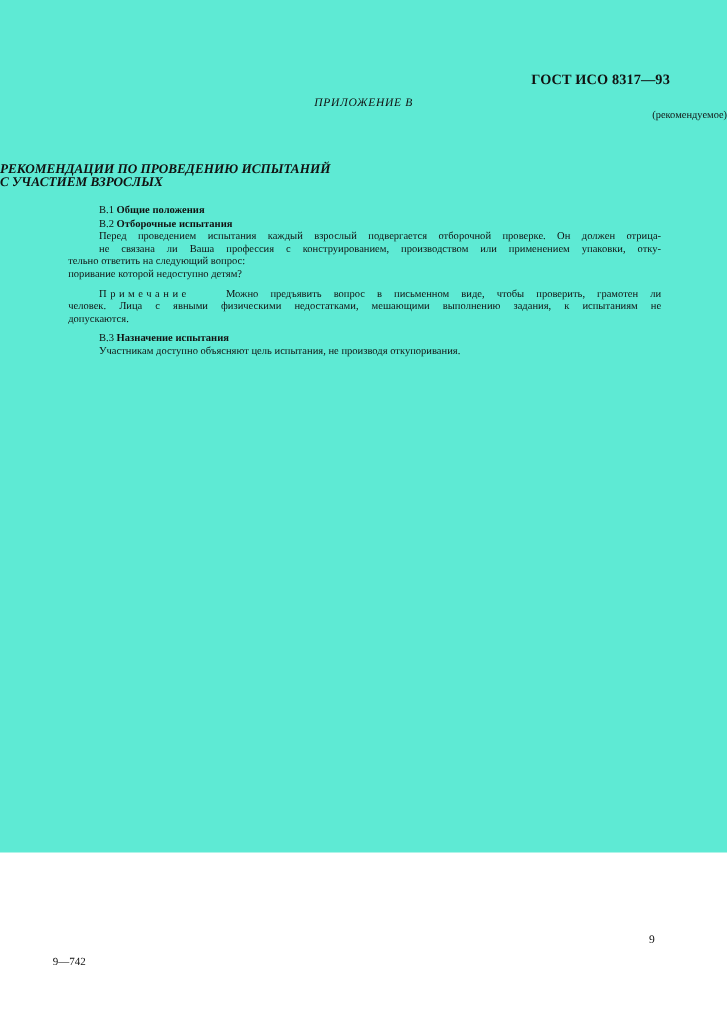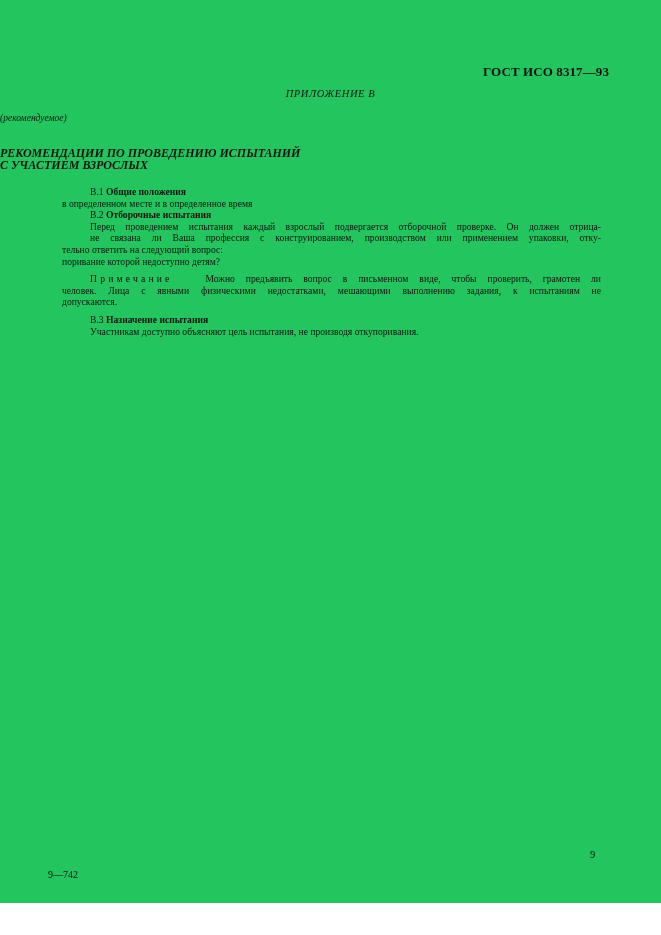--- a/index.html
+++ b/index.html
@@ -11,22 +11,22 @@
       width: 661px;
       height: 935px;
       position: relative;
       overflow: hidden;
       font-family: "Liberation Serif", "DejaVu Serif", serif;
       color: #111111;
     }
     .page {
       position: absolute;
       left: 0; top: 0;
-      width: 661px; height: 903px;
-      background: #22c55e;
+      width: 661px; height: 775px;
+      background: #5eead4;
     }
     .doc-code {
       position: absolute;
       right: 52px;
       top: 64px;
       font-weight: bold;
       font-size: 13px;
       letter-spacing: 0.1px;
     }
     .appendix-title {
@@ -34,23 +34,22 @@
       left: 0; width: 661px;
       top: 88px;
       text-align: center;
       font-style: italic;
       font-size: 10.5px;
       letter-spacing: 0.6px;
     }
     .appendix-sub {
       position: absolute;
       left: 0; width: 661px;
-      top: 113px;
-      text-align: left;
-      font-style: italic;
+      top: 100px;
+      text-align: right;
       font-size: 9.5px;
     }
     .main-title {
       position: absolute;
       left: 0; width: 661px;
       top: 148px;
       text-align: left;
       font-weight: bold;
       font-size: 12px;
       line-height: 11.5px;
@@ -104,21 +103,20 @@
     <div>РЕКОМЕНДАЦИИ ПО ПРОВЕДЕНИЮ ИСПЫТАНИЙ</div>
     <div>С УЧАСТИЕМ ВЗРОСЛЫХ</div>
   </div>
 
   <div class="body">
 
     <div class="line heading">
       <span>В.1</span>
       <span class="b">Общие положения</span>
     </div>
-    <div class="line last">в определенном месте и в определенное время</div>
 
     <div class="line heading">
       <span>В.2</span>
       <span class="b">Отборочные испытания</span>
     </div>
     <div class="line indent">Перед проведением испытания каждый взрослый подвергается отборочной проверке. Он должен отрица-</div>
     <div class="line indent">не связана ли Ваша профессия с конструированием, производством или применением упаковки, отку-</div>
     <div class="line last">тельно ответить на следующий вопрос:</div>
     <div class="line last">поривание которой недоступно детям?</div>
 

